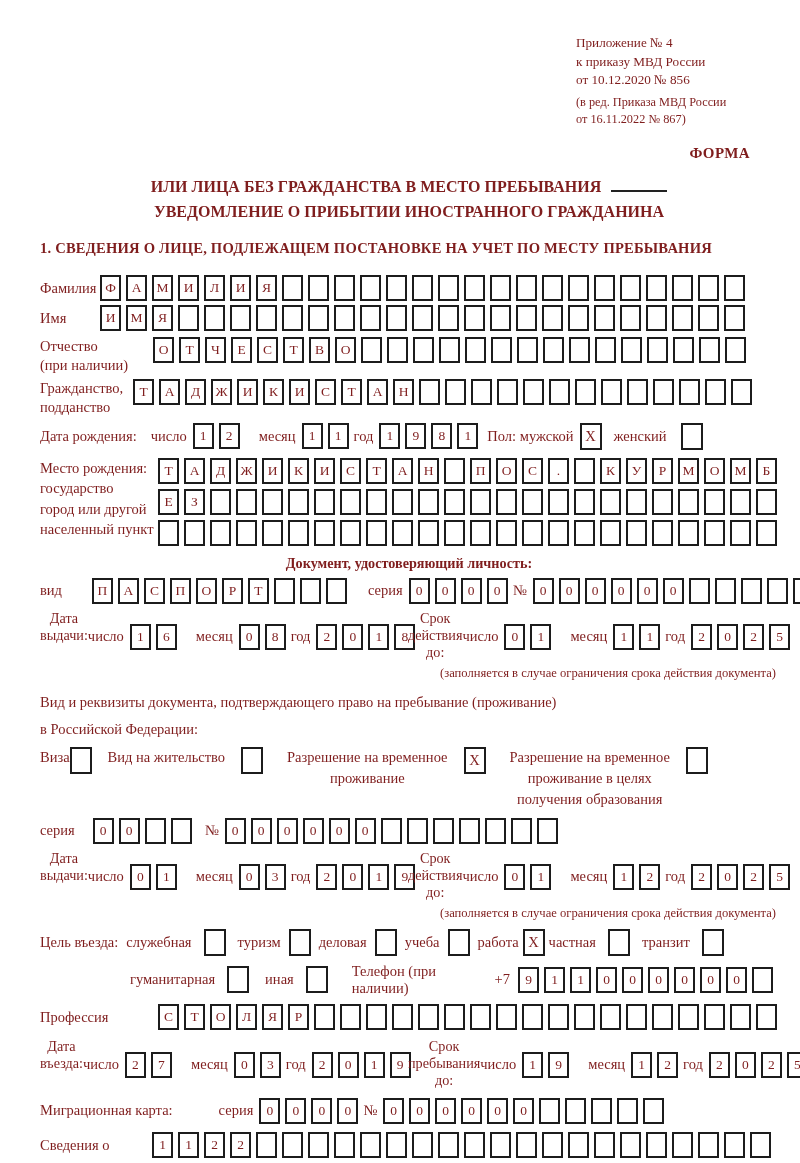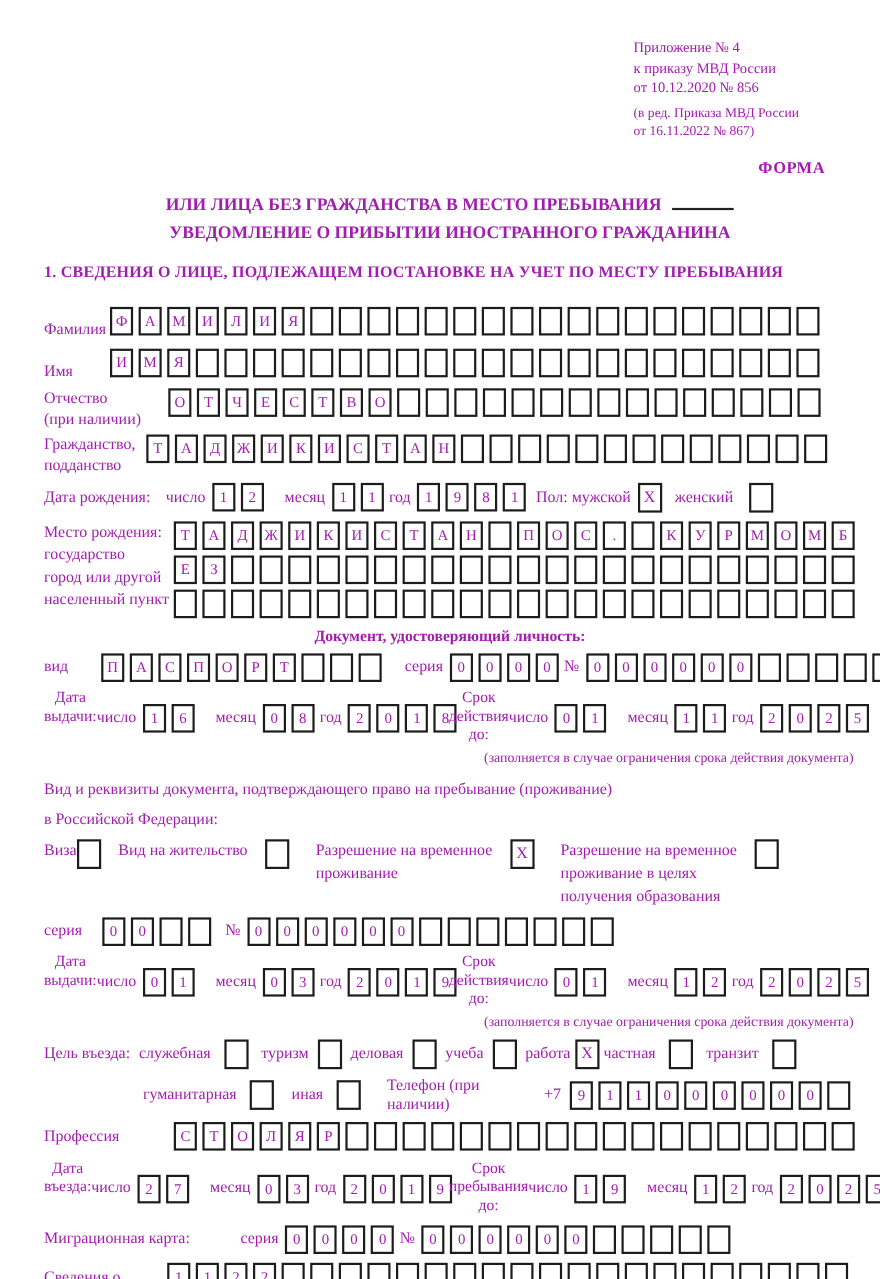--- a/index.html
+++ b/index.html
@@ -1,32 +1,32 @@
 <!DOCTYPE html>
 <html><head>
 <meta charset="utf-8">
 <style>
   html,body{margin:0;padding:0;background:#fff;}
   .page{
     position:relative;width:800px;height:1163px;box-sizing:border-box;
-    background:#fff;color:#a21caf;overflow:hidden;
+    background:#fff;color:#7f1d1d;overflow:hidden;
     padding:34px 22px 10px 40px;
     font-family:"Liberation Serif","DejaVu Serif",serif;
     font-size:14.5px;
   }
   .hdr{width:190px;margin-left:auto;margin-right:12px;font-size:13.2px;line-height:18.5px;}
   .hdr .sub{font-size:12.3px;line-height:17.5px;margin-top:4px;}
   .forma{ text-align:right;font-weight:bold;font-size:15px;margin:16px 28px 12px 0;letter-spacing:.4px;}
   .title{text-align:center;font-weight:bold;font-size:16px;line-height:25px;margin:2px 0 10px;}
   .title-blank{display:inline-block;width:56px;border-bottom:2px solid #222;height:14px;margin-left:10px;vertical-align:baseline;}
   .sec-head{font-weight:bold;font-size:14.6px;margin:16px 0 18px;letter-spacing:.2px;}
   .row{display:flex;align-items:center;margin-bottom:4px;}
   .row.top{align-items:flex-start;}
   .lbl{flex:none;line-height:18px;}
-  .w60{width:60px;margin-top:16px;} .w95{width:93px;} .w113{width:113px;} .w118{width:118px;} .w112{width:112px;}
+  .w60{width:60px;} .w95{width:93px;} .w113{width:113px;} .w118{width:118px;} .w112{width:112px;}
   .lbl2{line-height:19px;}
   .cells{display:flex;flex-wrap:nowrap;flex:none;}
   .cell{
     flex:none;display:inline-flex;align-items:center;justify-content:center;
     width:17px;height:22px;border:2px solid #1c1c1c;margin-right:5px;
     font-size:13.5px;line-height:1;background:#fff;
   }
   .chk{
     flex:none;display:inline-flex;align-items:center;justify-content:center;
     width:18px;height:23px;border:2px solid #1c1c1c;background:#fff;
@@ -39,21 +39,21 @@
   .dgroup{display:flex;}
   .dgroup .dtitle{text-align:center;font-size:14.2px;margin-bottom:3px;}
   .dgroup .dline{display:flex;align-items:center;}
   .dlbl{margin-right:6px;}
   .dlbl.pre{margin-left:14px;}
   .left-d{width:368px;flex:none;}
   .fill-note{text-align:right;font-size:12.6px;margin:2px 2px 8px 0;}
   .intro{line-height:27px;margin-bottom:2px;}
   .opt-row{display:flex;align-items:flex-start;margin:4px 0 8px;}
   .opt{display:flex;align-items:flex-start;}
-  .opt .olbl{text-align:left;line-height:21px;}
+  .opt .olbl{text-align:center;line-height:21px;}
   .opt .chk{margin-top:0;}
   .pline{display:flex;align-items:center;margin-bottom:7px;}
   .pline .plbl{margin-right:8px;}
   .stack{display:flex;flex-direction:column;}
   .stack .cells{margin-bottom:5px;}
   .rep-lbl{line-height:26.5px;}
   .bp-lbl{line-height:20.5px;}
   .mb6{margin-bottom:6px;} .mb8{margin-bottom:8px;}
   .mt6{margin-top:6px;}
 </style>

